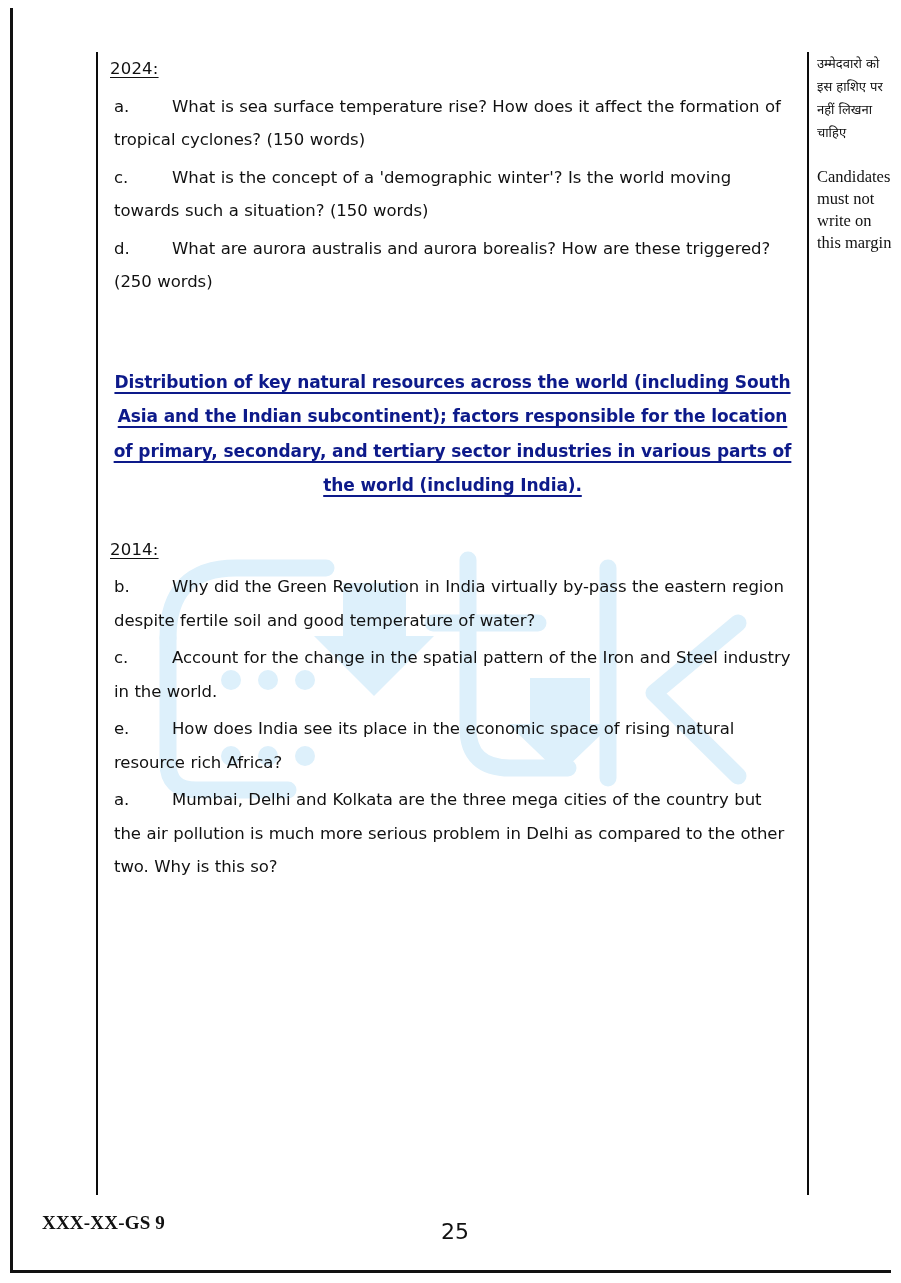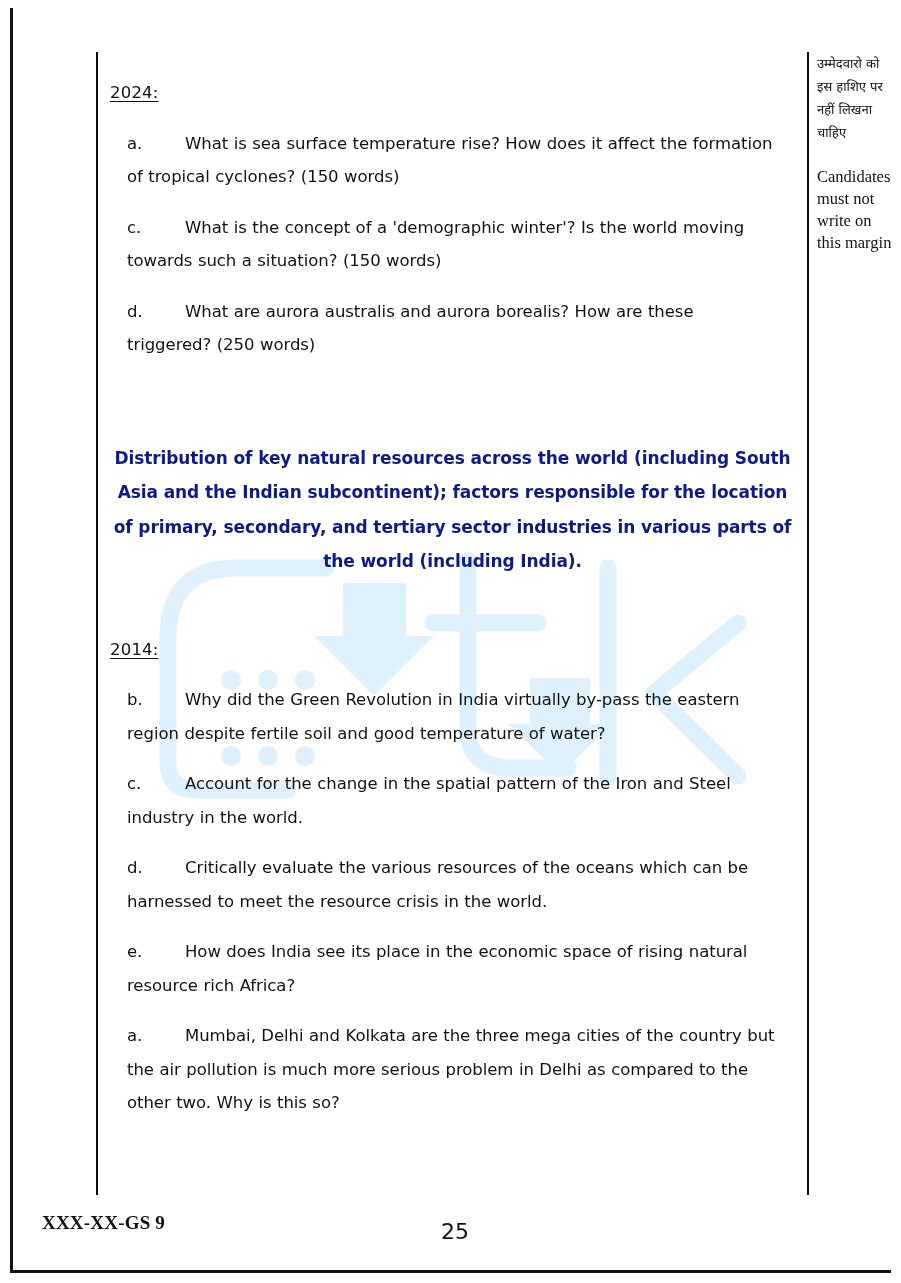--- a/index.html
+++ b/index.html
@@ -65,45 +65,46 @@
 
   .year {
     font-size: 16.5px;
     color: #111111;
     line-height: 33.5px;
     text-decoration: underline;
     text-underline-offset: 3px;
     display: inline-block;
     letter-spacing: .2px;
   }
-  .year-row { line-height: 33.5px; margin-top: 24px; }
+  .year-row { line-height: 33.5px; }
 
   .qrow {
     font-size: 16.5px;
     color: #111111;
     line-height: 33.5px;
     text-align: left;
-    margin: 17px;
+    margin: 4px;
     letter-spacing: -0.05px;
     word-spacing: .3px;
   }
   .qlabel {
     display: inline-block;
     width: 58px;
   }
 
   .gap-large { height: 62px; }
   .gap-small { height: 30px; }
 
   .heading {
     font-size: 17px;
     font-weight: bold;
     color: #0d1a8a;
     text-align: center;
     line-height: 34.5px;
+    text-decoration: underline;
     text-underline-offset: 4px;
     text-decoration-thickness: 2px;
     letter-spacing: -0.1px;
     padding: 0 2px;
   }
 
   
   .margin-note {
     position: absolute;
     left: 817px;
@@ -190,21 +191,20 @@
 
     <div class="heading">Distribution of key natural resources across the world (including South Asia and the Indian subcontinent); factors responsible for the location of primary, secondary, and tertiary sector industries in various parts of the world (including India).</div>
 
     <div class="gap-small"></div>
 
     <div class="year-row">
       <span class="year">2014:</span>
     </div>
     <p class="qrow"><span class="qlabel">b.</span><span>Why did the Green Revolution in India virtually by-pass the eastern region despite fertile soil and good temperature of water?</span></p>
     <p class="qrow"><span class="qlabel">c.</span><span>Account for the change in the spatial pattern of the Iron and Steel industry in the world.</span></p>
-    <p class="qrow"><span class="qlabel">d.</span><span>Critically evaluate the various resources of the oceans which can be harnessed to meet the resource crisis in the world.</span></p>
     <p class="qrow"><span class="qlabel">e.</span><span>How does India see its place in the economic space of rising natural resource rich Africa?</span></p>
 
     <p class="qrow"><span class="qlabel">a.</span><span>Mumbai, Delhi and Kolkata are the three mega cities of the country but the air pollution is much more serious problem in Delhi as compared to the other two. Why is this so?</span></p>
 
   </div>
 
   <div class="margin-note">
     <div class="margin-hindi">
       <div>उम्मेदवारो को</div>
       <div>इस हाशिए पर</div>

